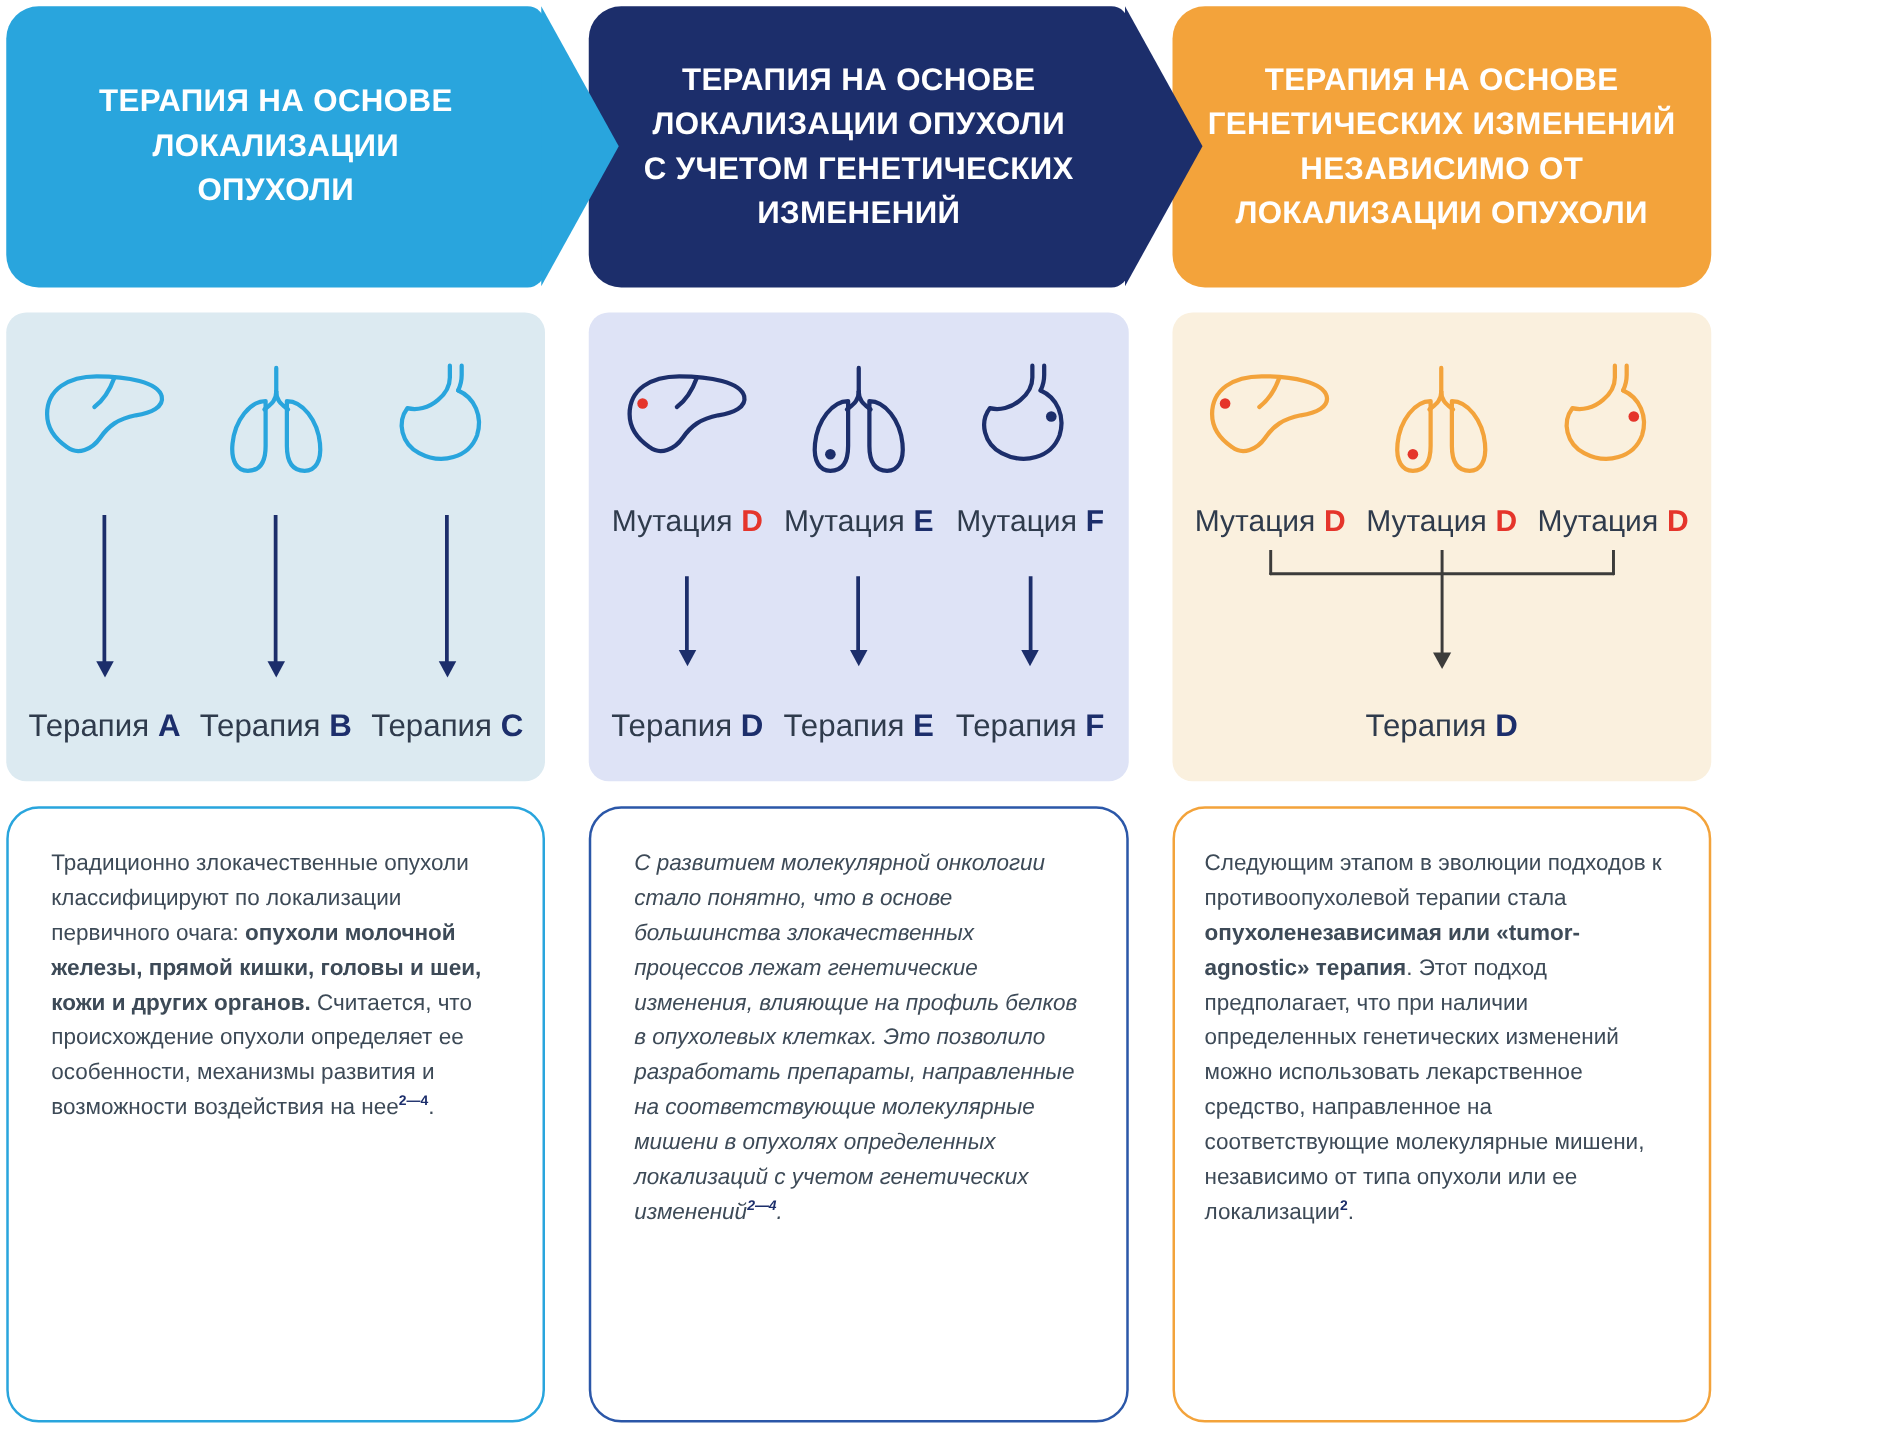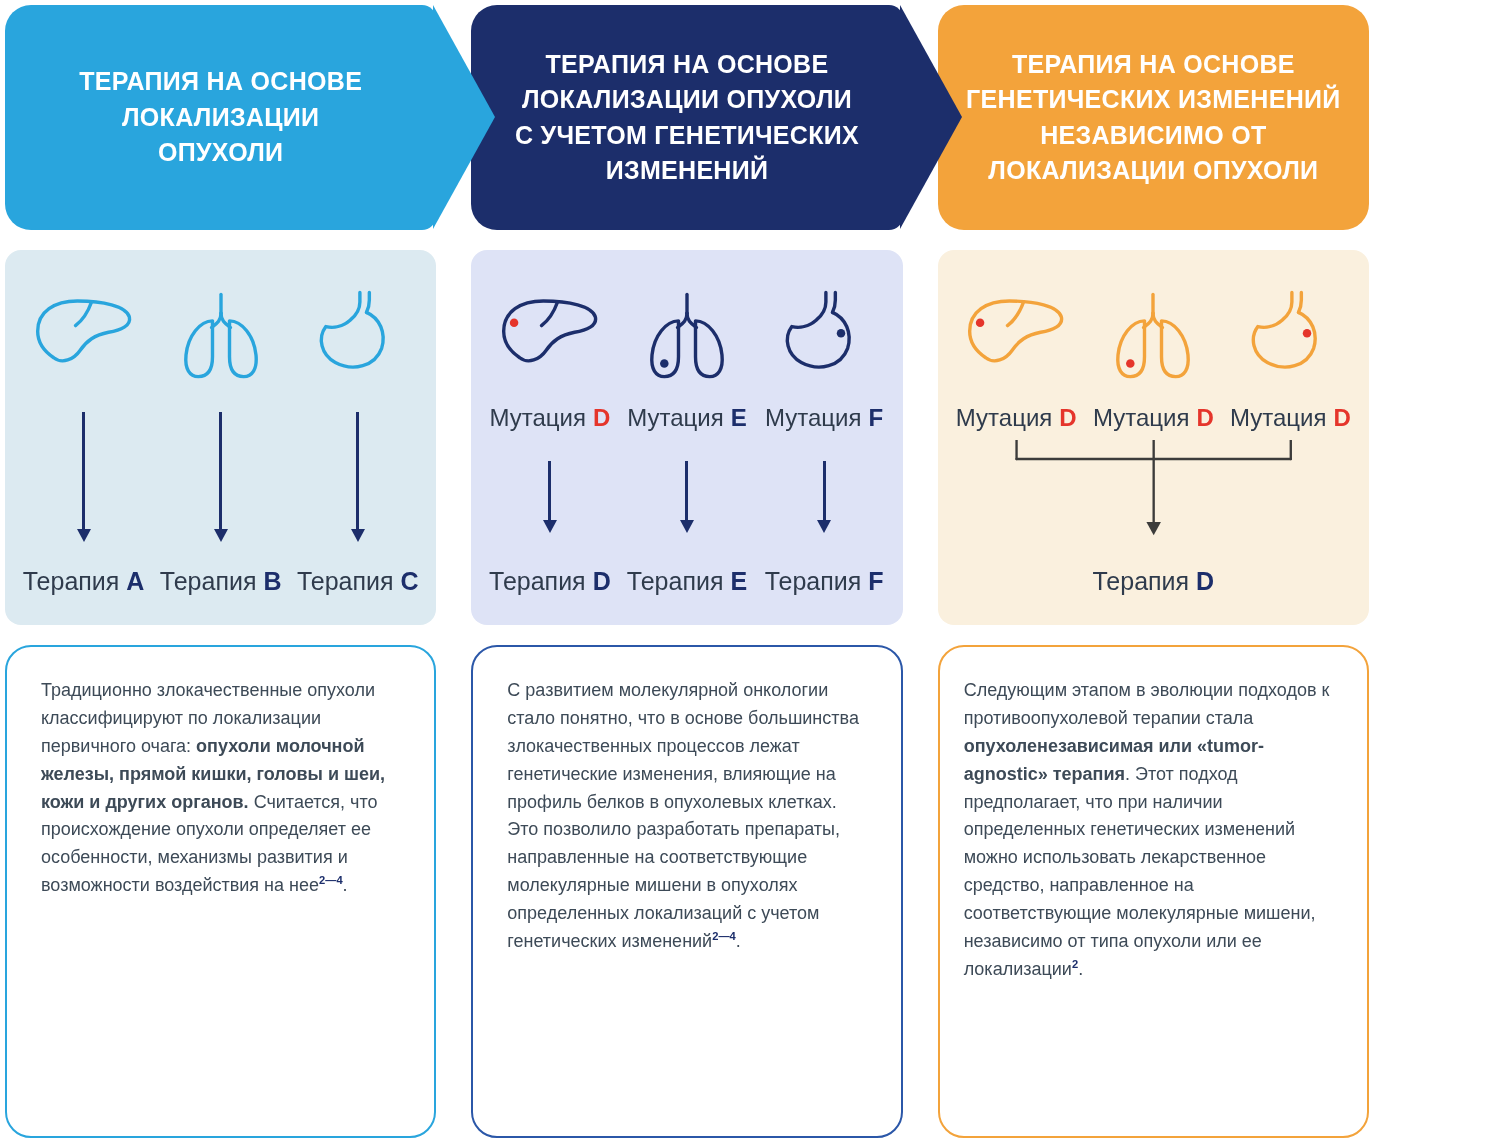--- a/index.html
+++ b/index.html
@@ -97,21 +97,21 @@
   
   .textbox {
     background: #fff;
     border: 2.5px solid;
     border-radius: 26px;
     box-sizing: border-box;
     padding: 30px 34px;
     overflow: hidden;
   }
   .tb-blue   { border-color: #29A5DD; }
-  .tb-navy   { border-color: #2B57A8; }
+  .tb-navy   { border-color: #2B57A8; font-style: italic; }
   .tb-orange { border-color: #F3A33B; padding-left: 24px; }
   .textbox p {
     margin: 0;
     font-size: 18px;
     line-height: 1.55;
     color: #3D4A57;
   }
   .textbox .b { font-weight: 700; }
   .textbox sup {
     font-weight: 700;

